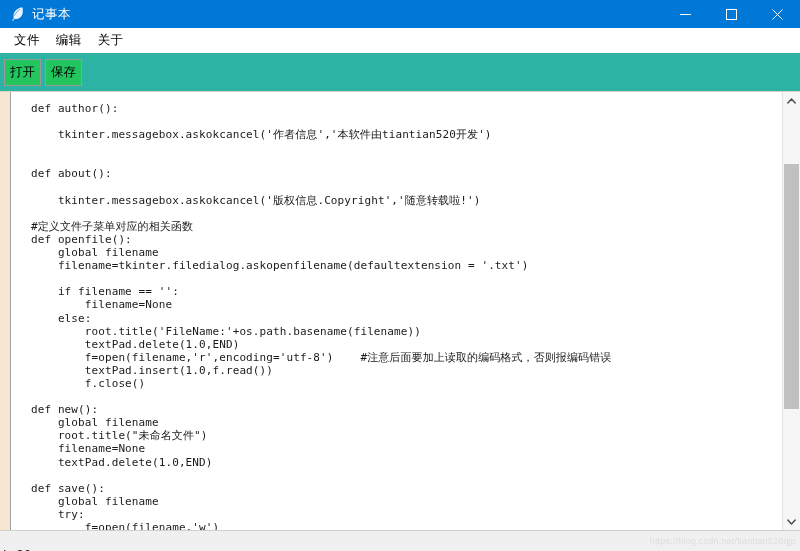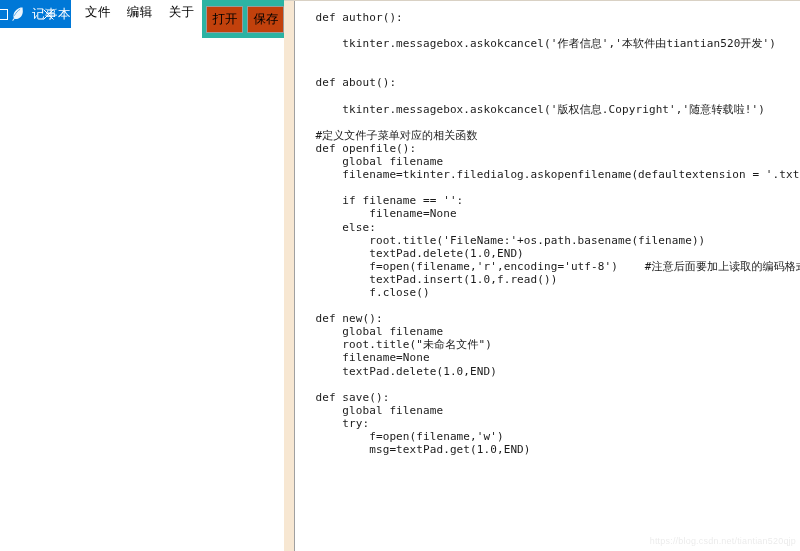--- a/index.html
+++ b/index.html
@@ -14,21 +14,21 @@
     font-family: "Liberation Sans", sans-serif;
     -webkit-font-smoothing: antialiased;
   }
 
   .window {
     position: relative;
     width: 800px;
     height: 551px;
     background: #ffffff;
     display: flex;
-    flex-direction: row;
+    flex-direction: column;
     overflow: hidden;
   }
 
   
   .titlebar {
     height: 28px;
     background: #0078d7;
     display: flex;
     align-items: center;
     flex: none;
@@ -93,21 +93,21 @@
   .toolbar {
     height: 38px;
     background: #2cb3a3;
     display: flex;
     align-items: center;
     flex: none;
     padding-left: 4px;
     gap: 4px;
   }
   .tool-btn {
-    background: #c2410c;
+    background: #22c55e;
     border: 1px solid #9a9a9a;
     border-radius: 0;
     min-width: 34px;
     height: 27px;
     padding: 0 5px;
     font-family: "DejaVu Sans", sans-serif;
     font-size: 12.5px;
     color: #000;
     cursor: default;
     line-height: 1;

